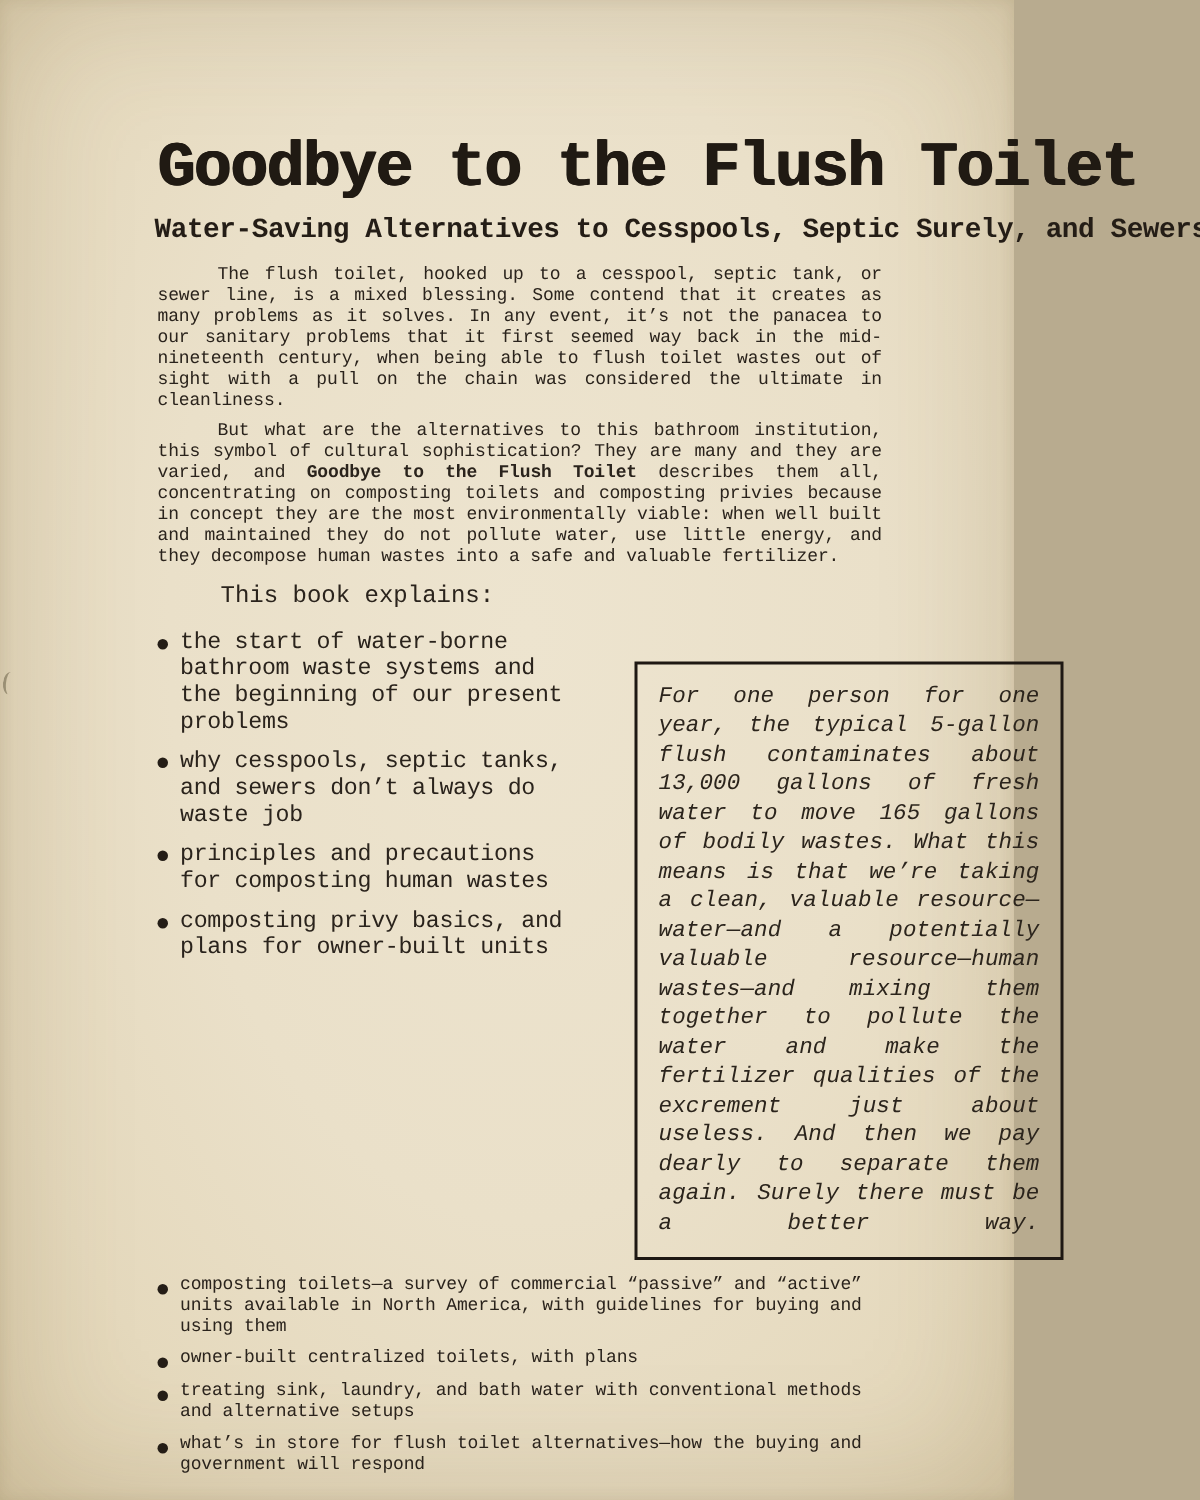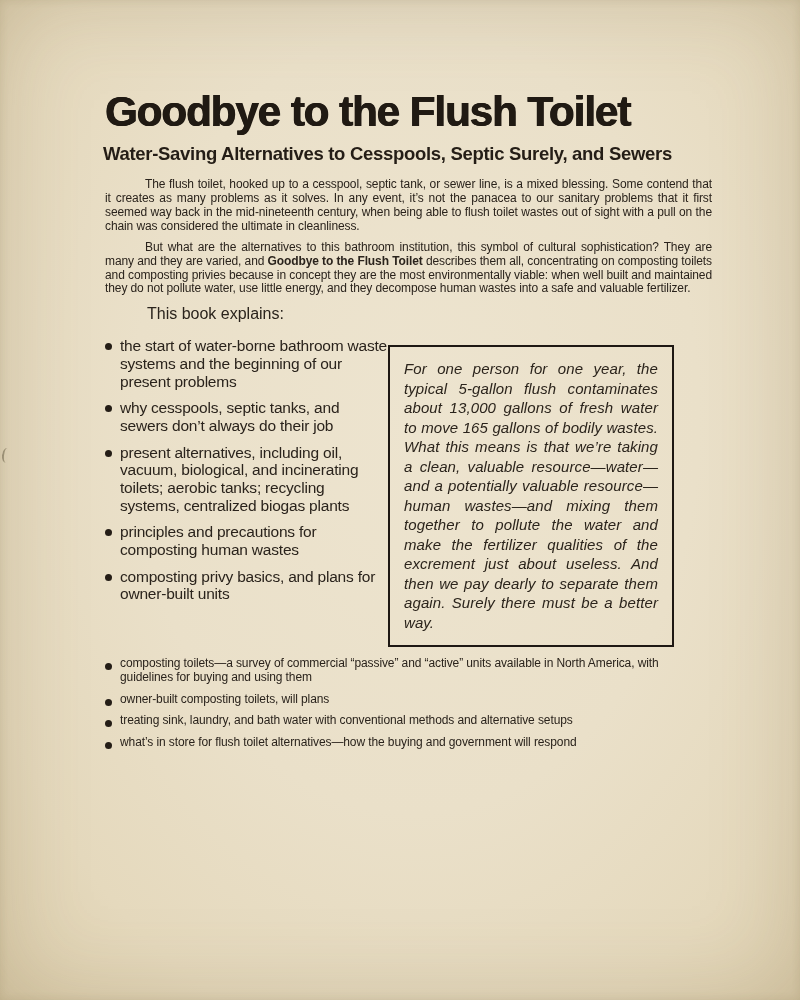--- a/index.html
+++ b/index.html
@@ -1,26 +1,26 @@
 <!DOCTYPE html>
 <html><head>
 <meta charset="utf-8">
 <style>
   * { margin: 0; padding: 0; box-sizing: border-box; }
   html, body { background: #b8ab8f; }
   body { width: 800px; height: 1000px; overflow: hidden; }
 
   .page {
     position: relative;
-    width: 800px; height: 1000px;
+    width: 676px; height: 1000px;
     padding: 90px 88px 0 105px;
     background: radial-gradient(ellipse at 52% 42%, #ede4cf 0%, #eae0c9 48%, #e5d9bd 78%, #ddcfae 100%);
     box-shadow: inset 0 0 90px rgba(112, 92, 52, 0.22), inset 0 0 10px rgba(90, 70, 35, 0.12);
     color: #2a231c;
-    font-family: Liberation Sans, sans-serif;
+    font-family: Liberation Mono, monospace;
   }
 
   .scan-mark {
     position: absolute; left: 2px; top: 448px;
     width: 9px; height: 15px;
     border-left: 2px solid rgba(95, 85, 62, 0.5);
     border-radius: 50% / 50%;
     transform: rotate(6deg);
   }
 
@@ -53,21 +53,21 @@
   p.para { text-indent: 40px; margin-top: 7px; }
   p.para:first-of-type { margin-top: 13px; }
   .book-title-inline { font-weight: bold; }
 
   .explains-label {
     margin: 9px 0 5px;
     padding-left: 42px;
     font-size: 16px;
   }
 
-  .row { display: flex; align-items: flex-start; }
+  .row { display: flex; align-items: flex-start; gap: 35px; }
   .left-col { width: 283px; flex: none; }
 
   ul.bullets { list-style: none; }
   ul.bullets li {
     display: flex;
     margin-top: 9px;
   }
   ul.bullets .dot {
     flex: none;
     width: 7px; height: 7px;
@@ -75,21 +75,21 @@
     border-radius: 50%;
     background: #241d16;
   }
   ul.bullets.left-list { font-size: 15.5px; line-height: 1.14; letter-spacing: -0.2px; }
   ul.bullets.full-list { font-size: 12px; line-height: 1.14; letter-spacing: -0.1px; margin-top: 10px; width: 100%; }
   ul.bullets.full-list li { margin-top: 8px; }
 
   .quote-box {
     flex: none;
     width: 286px;
-    margin-top: 17px;
+    margin-top: 30px;
     border: 2px solid #1e1813;
     padding: 12px 14px 13px;
     background: transparent;
   }
   .quote-box p {
     font-size: 15px;
     font-style: italic;
     line-height: 1.3;
     text-align: justify;
     text-align-last: justify;
@@ -116,25 +116,21 @@
 
   <div class="row">
     <div class="left-col">
       <ul class="bullets left-list">
           <li>
           <span class="dot"></span>
           <span>the start of water-borne bathroom waste systems and the beginning of our present problems</span>
         </li>
           <li>
           <span class="dot"></span>
-          <span>why cesspools, septic tanks, and sewers don’t always do their job</span>
-        </li>
-          <li>
-          <span class="dot"></span>
-          <span>present alternatives, including oil, vacuum, biological, and incinerating toilets; aerobic tanks; recycling systems, centralized biogas plants</span>
+          <span>why cesspools, septic tanks, and sewers don’t always do waste job</span>
         </li>
           <li>
           <span class="dot"></span>
           <span>principles and precautions for composting human wastes</span>
         </li>
           <li>
           <span class="dot"></span>
           <span>composting privy basics, and plans for owner-built units</span>
         </li>
         </ul>
@@ -144,21 +140,21 @@
     </aside>
   </div>
 
   <ul class="bullets full-list">
       <li>
       <span class="dot"></span>
       <span>composting toilets—a survey of commercial “passive” and “active” units available in North America, with guidelines for buying and using them</span>
     </li>
       <li>
       <span class="dot"></span>
-      <span>owner-built composting toilets, will plans</span>
+      <span>owner-built centralized toilets, with plans</span>
     </li>
       <li>
       <span class="dot"></span>
       <span>treating sink, laundry, and bath water with conventional methods and alternative setups</span>
     </li>
       <li>
       <span class="dot"></span>
       <span>what’s in store for flush toilet alternatives—how the buying and government will respond</span>
     </li>
     </ul>

